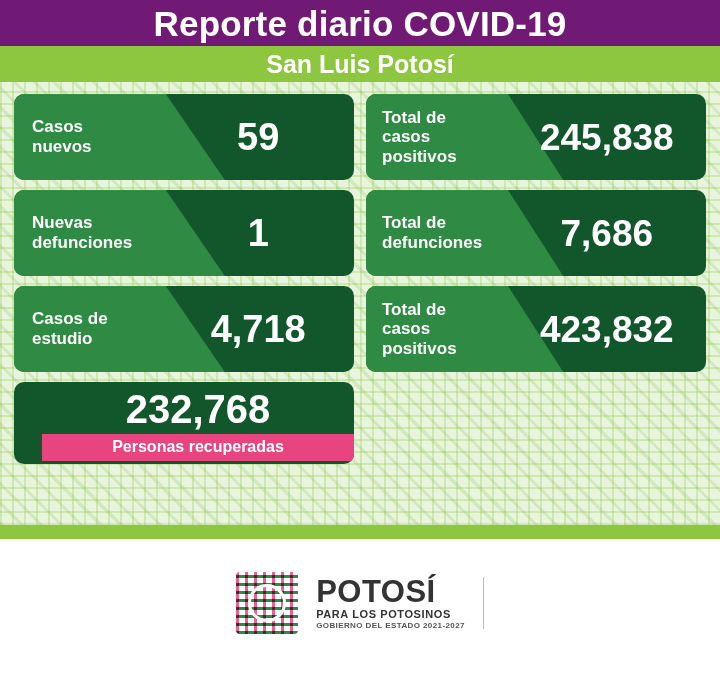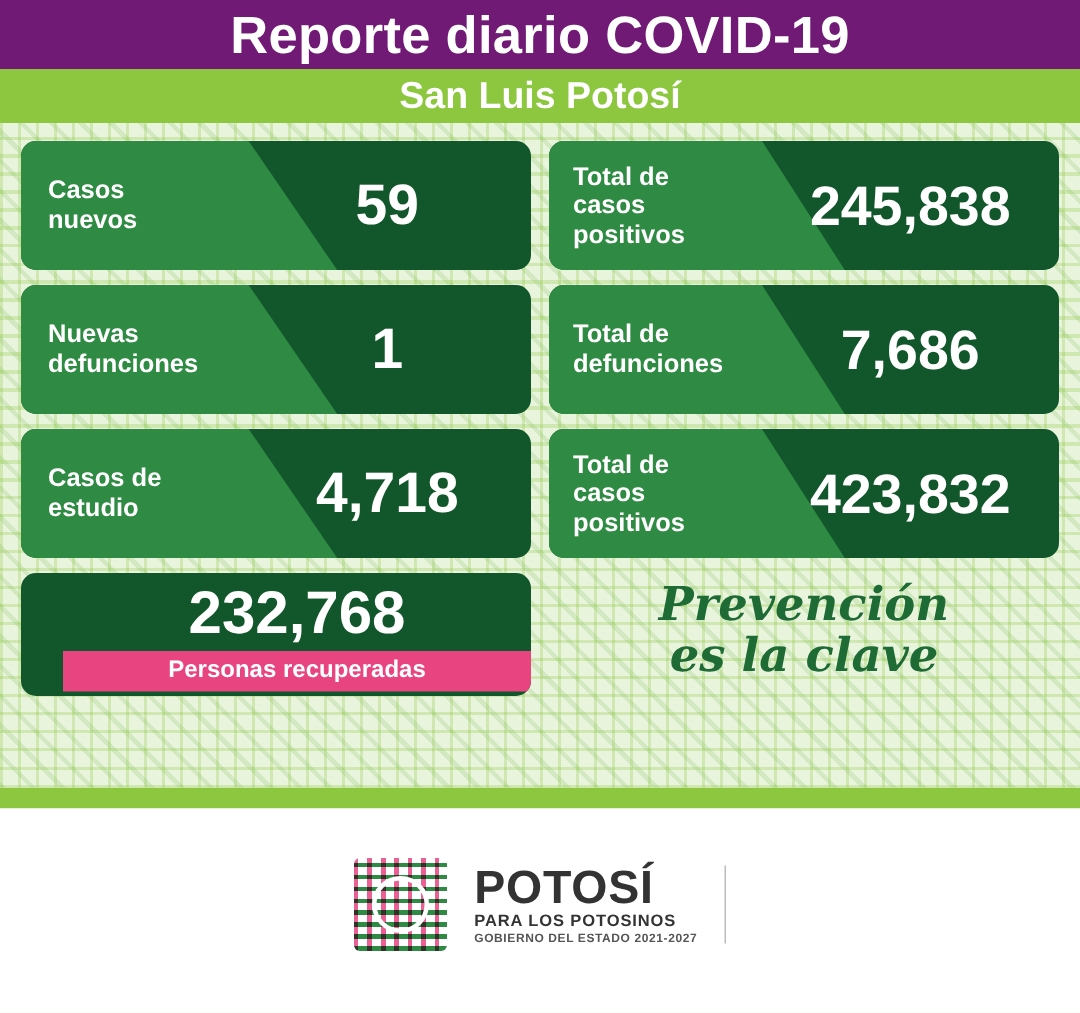--- a/index.html
+++ b/index.html
@@ -316,24 +316,20 @@
         </div>
       </div>
 
     </div>
 
     <div class="bottom-row">
       <div class="recovered-card">
         <div class="rec-value">232,768</div>
         <div class="rec-label">Personas recuperadas</div>
       </div>
-      <div class="slogan">
-        <div>Prevención</div>
-        <div>es la clave</div>
-      </div>
     </div>
 
   </div>
 
   <div class="footer-strip"></div>
 
   <div class="footer">
     <div class="logo-mark"></div>
     <div class="logo-text">
       <div class="potosi">POTOSÍ</div>

